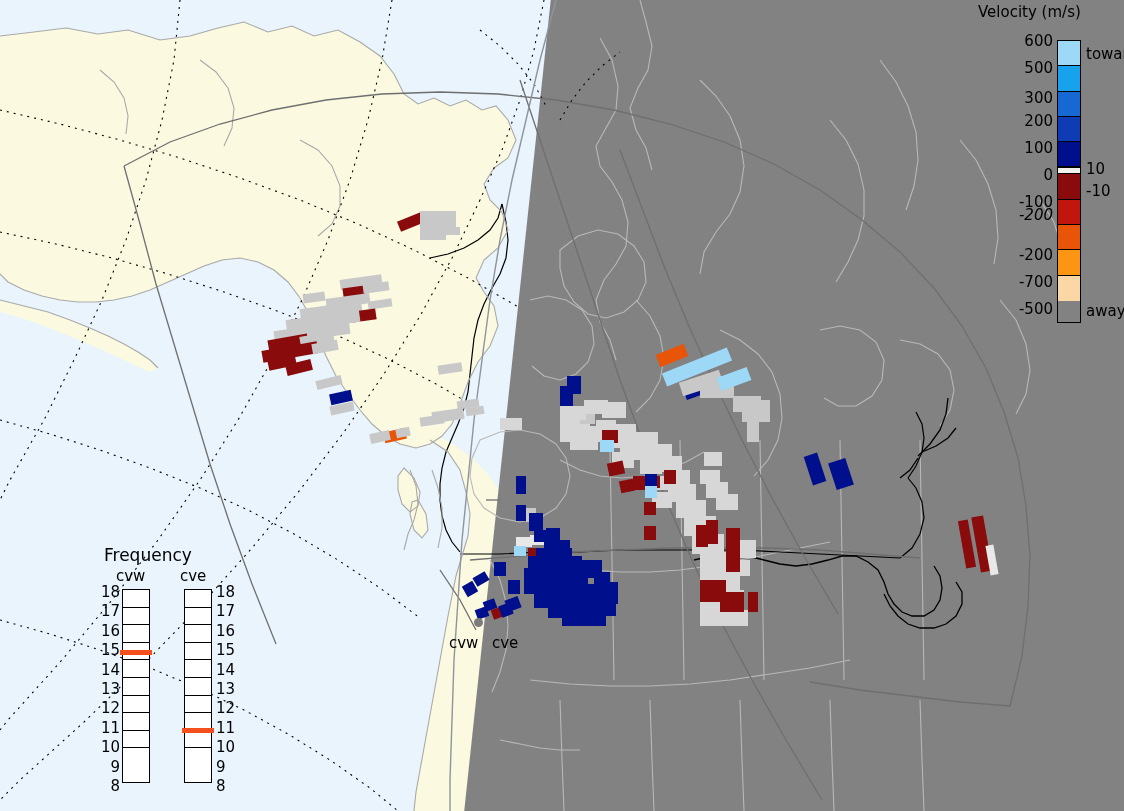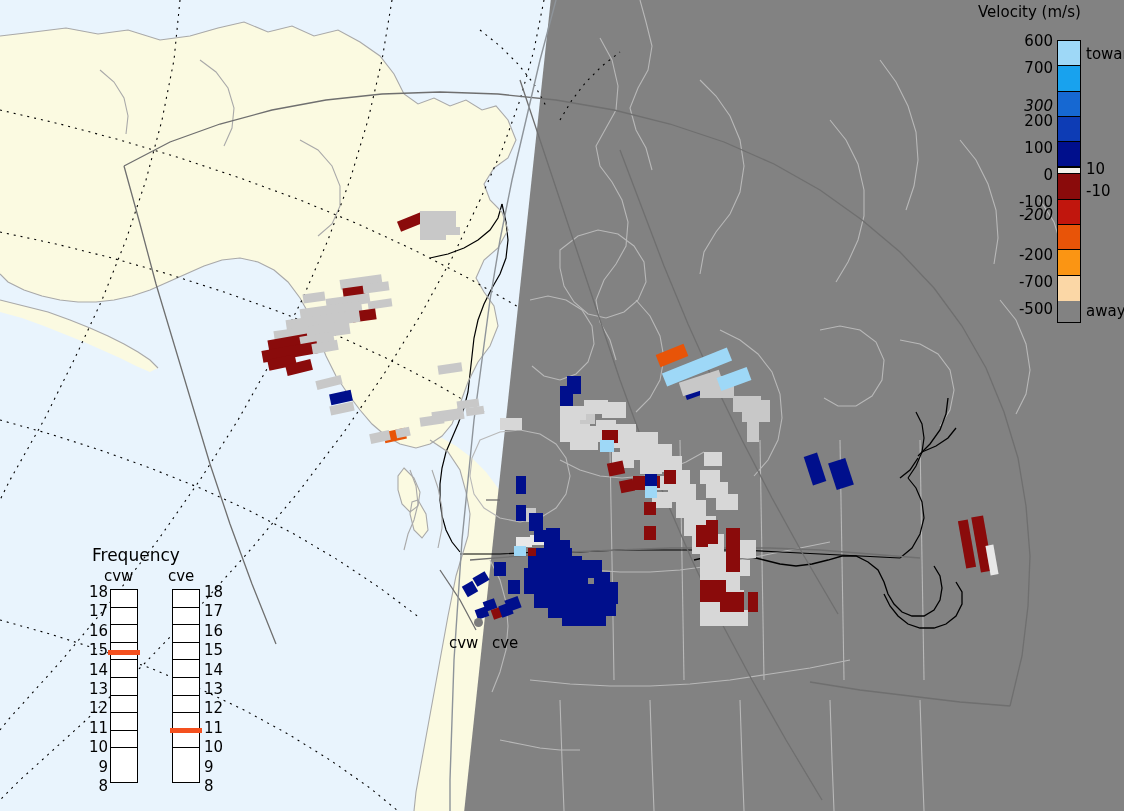--- a/index.html
+++ b/index.html
@@ -43,21 +43,21 @@
   }
   .cbtick{
     position:absolute;right:0;
     font-size:15px;color:#000;text-align:right;
     width:54px;
   }
   .cbtickwrap{position:absolute;left:995px;top:0;width:58px;height:330px;}
   .cbside{position:absolute;left:1086px;font-size:15px;color:#000;white-space:nowrap;}
 
   
-  #freq{position:absolute;left:84px;top:545px;width:150px;height:240px;}
+  #freq{position:absolute;left:96px;top:545px;width:150px;height:240px;}
   .freqtitle{position:absolute;left:8px;top:0px;font-size:17px;color:#000;}
   .freqsub{position:absolute;font-size:15px;color:#000;}
   .fbar{
     position:absolute;top:44px;width:28px;height:194px;
     border:1px solid #000;box-sizing:border-box;background:#fff;
   }
   .fbar .frow{height:17.6px;border-bottom:1px solid #000;box-sizing:border-box;}
   .fbar .frow:last-child{border-bottom:none;}
   .fnum{position:absolute;font-size:15px;color:#000;width:24px;text-align:right;}
   .fmark{position:absolute;height:5px;background:#f4501e;}
@@ -364,22 +364,22 @@
     </div>
 
   <div class="stdot" style="left:474px;top:618px;"></div>
   <div class="stlabel" style="left:449px;top:634px;">cvw</div>
   <div class="stlabel" style="left:492px;top:634px;">cve</div>
 
 
   <div class="cbtitle">Velocity (m/s)</div>
   <div class="cbtickwrap" id="cbticks">
       <div class="cbtick" style="top: 32px;">600</div>
-      <div class="cbtick" style="top: 58.8px;">700</div>
-      <div class="cbtick" style="top: 97px; font-style: italic;">300</div>
+      <div class="cbtick" style="top: 58.8px;">500</div>
+      <div class="cbtick" style="top: 89px;">300</div>
       <div class="cbtick" style="top: 112.4px;">200</div>
       <div class="cbtick" style="top: 139.2px;">100</div>
       <div class="cbtick" style="top: 166px;">0</div>
       <div class="cbtick" style="top: 193px;">-100</div>
       <div class="cbtick" style="top: 206px; font-style: italic;">-200</div>
       <div class="cbtick" style="top: 246.4px;">-200</div>
       <div class="cbtick" style="top: 273.2px;">-700</div>
       <div class="cbtick" style="top: 300px;">-500</div>
     </div>
   <div id="cbar">

